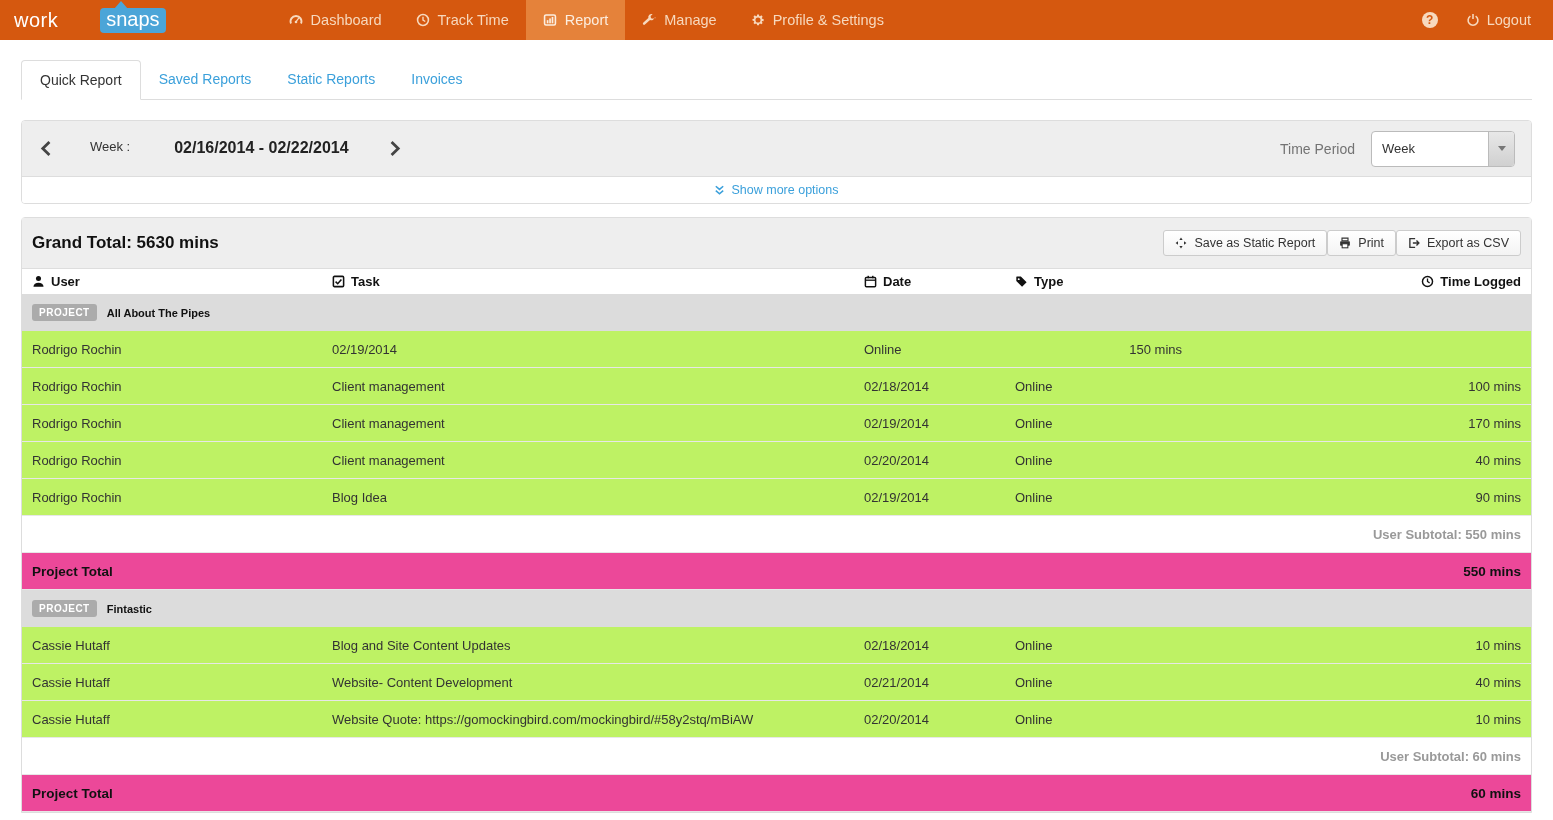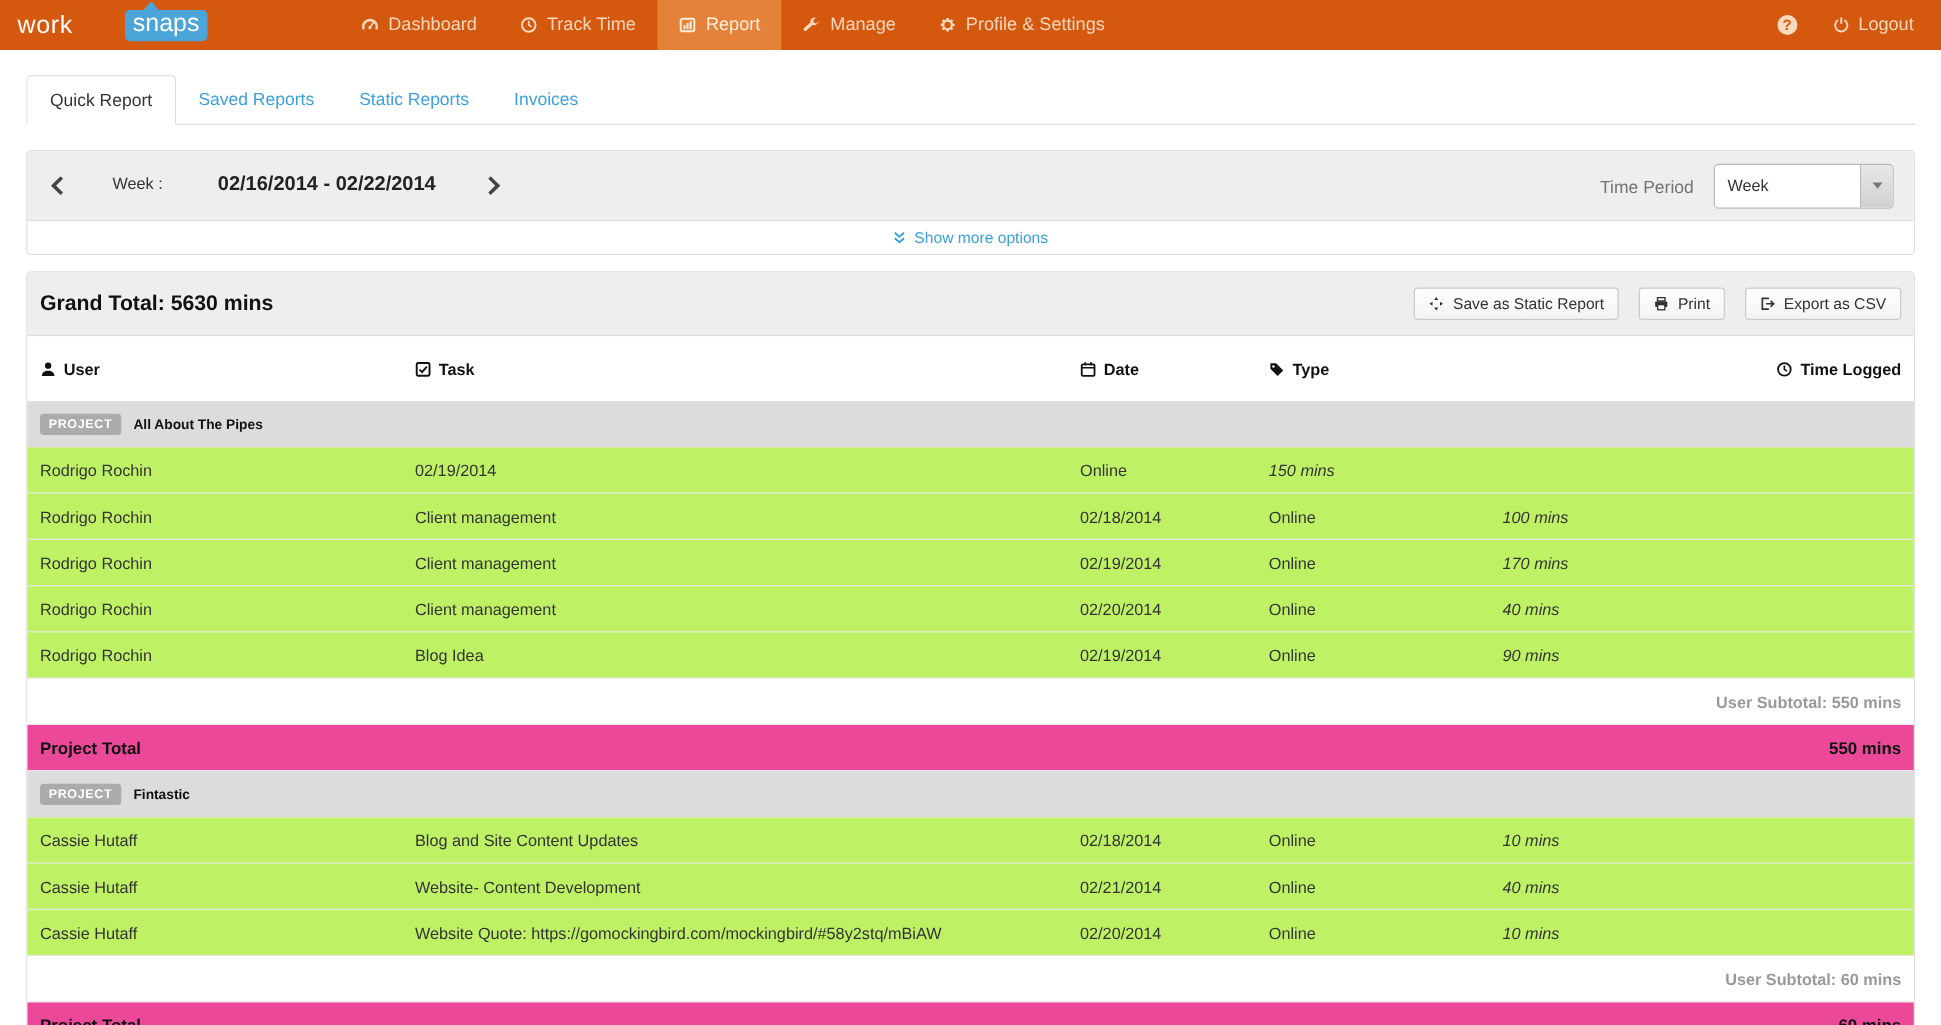--- a/index.html
+++ b/index.html
@@ -53,39 +53,39 @@
   .filter-bottom { background: #fff; border-top: 1px solid #ddd; height: 27px;
     display: flex; align-items: center; justify-content: center; }
   .show-more { display: flex; align-items: center; gap: 6px; color: #3ba0db; font-size: 12.5px; cursor: pointer; }
   .show-more svg { width: 11px; height: 11px; }
 
   
   .report-panel { margin: 13px 21px 0 21px; border: 1px solid #ddd; border-radius: 4px 4px 0 0; }
   .report-header { background: #eee; border-bottom: 1px solid #ddd; padding: 0 10px;
     height: 51px; display: flex; align-items: center; }
   .grand-total { font-size: 17px; font-weight: bold; color: #111; }
-  .toolbar { margin-left: auto; display: flex; gap: 16px; }
+  .toolbar { margin-left: auto; display: flex; gap: 0; }
   .btn { display: flex; align-items: center; gap: 7px; background: linear-gradient(#ffffff, #f3f3f3);
     border: 1px solid #ccc; border-radius: 3px; padding: 5px 11px; font-size: 12.5px; color: #333;
     cursor: pointer; font-family: inherit; }
   .btn svg { width: 12px; height: 12px; }
 
   
   .tgrid { display: grid; grid-template-columns: 300px 532px 151px 187px 1fr; align-items: center; }
   .tgrid > div { padding: 0 10px; font-size: 13px; overflow: hidden; white-space: nowrap; }
-  .thead { height: 52px; background: #fff; }
+  .thead { height: 25px; background: #fff; }
   .thead > div { font-weight: bold; display: flex; align-items: center; gap: 6px; font-size: 13px; color: #111; }
   .thead svg { width: 13px; height: 13px; flex: none; }
   .col-time { justify-content: flex-end; text-align: right; }
   .project-header { height: 37px; background: #dcdcdc; display: flex; align-items: center; padding: 0 10px; gap: 10px; }
   .project-badge { background: #ababab; color: #fff; font-size: 10px; font-weight: bold;
     letter-spacing: 0.5px; padding: 3px 7px; border-radius: 3px; }
   .project-name { font-size: 11px; font-weight: bold; color: #111; }
   .trow { height: 37px; border-bottom: 1px solid #e7e7e7; background: #bef264; }
-  .trow .cell-time { text-align: left; font-style: italic; }
+  .trow .cell-time { text-align: right; }
   .subtotal-row { height: 37px; border-bottom: 1px solid #e7e7e7; background: #fff; display: flex;
     align-items: center; justify-content: flex-end; padding: 0 10px; }
   .subtotal-text { color: #999; font-weight: bold; font-size: 13px; }
   .total-row { height: 37px; border-bottom: 1px solid #e7e7e7; background: #ec4899; display: flex;
     align-items: center; justify-content: space-between; padding: 0 10px; }
   .total-label, .total-value { font-weight: bold; font-size: 13.5px; color: #111; }
 </style>
 </head>
 <body>
 

